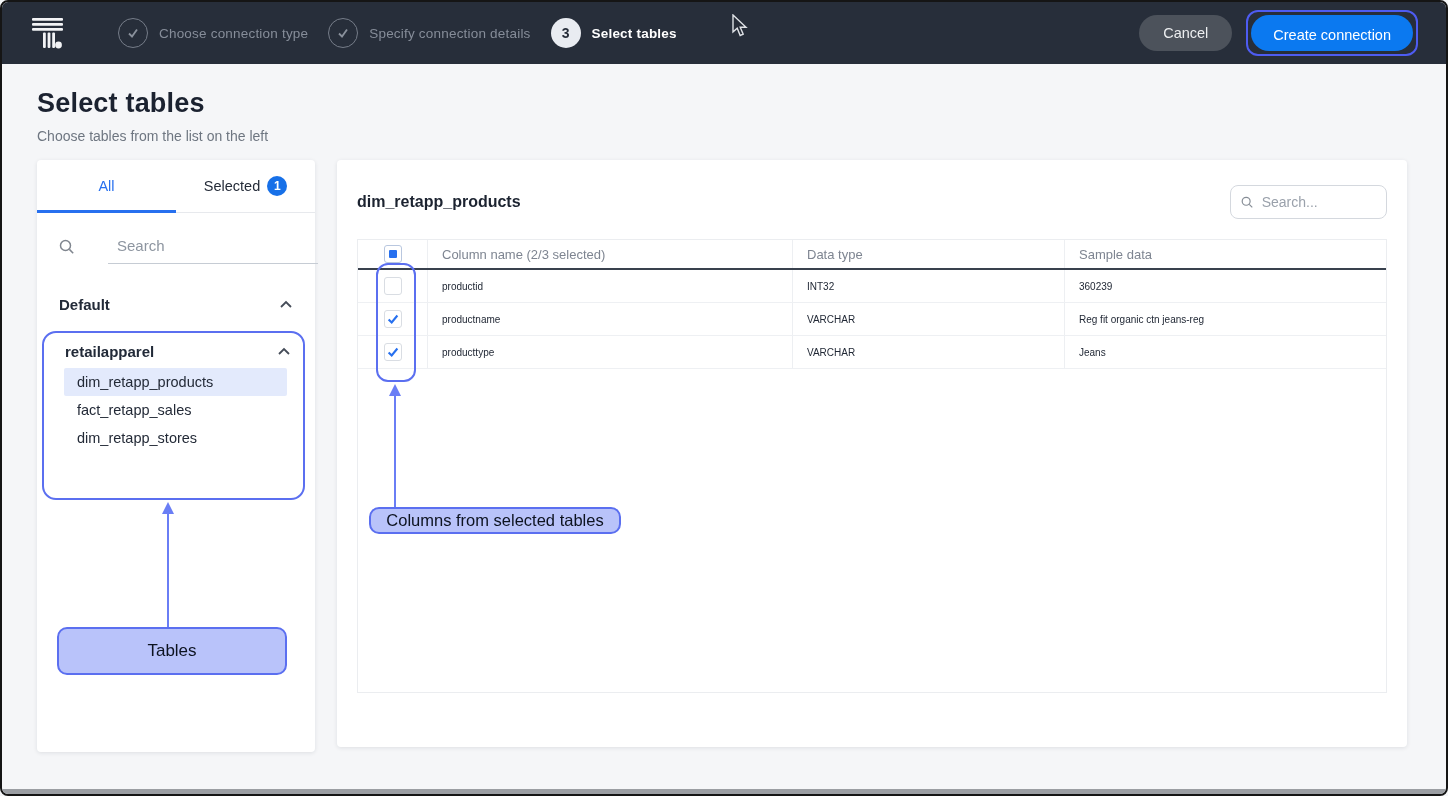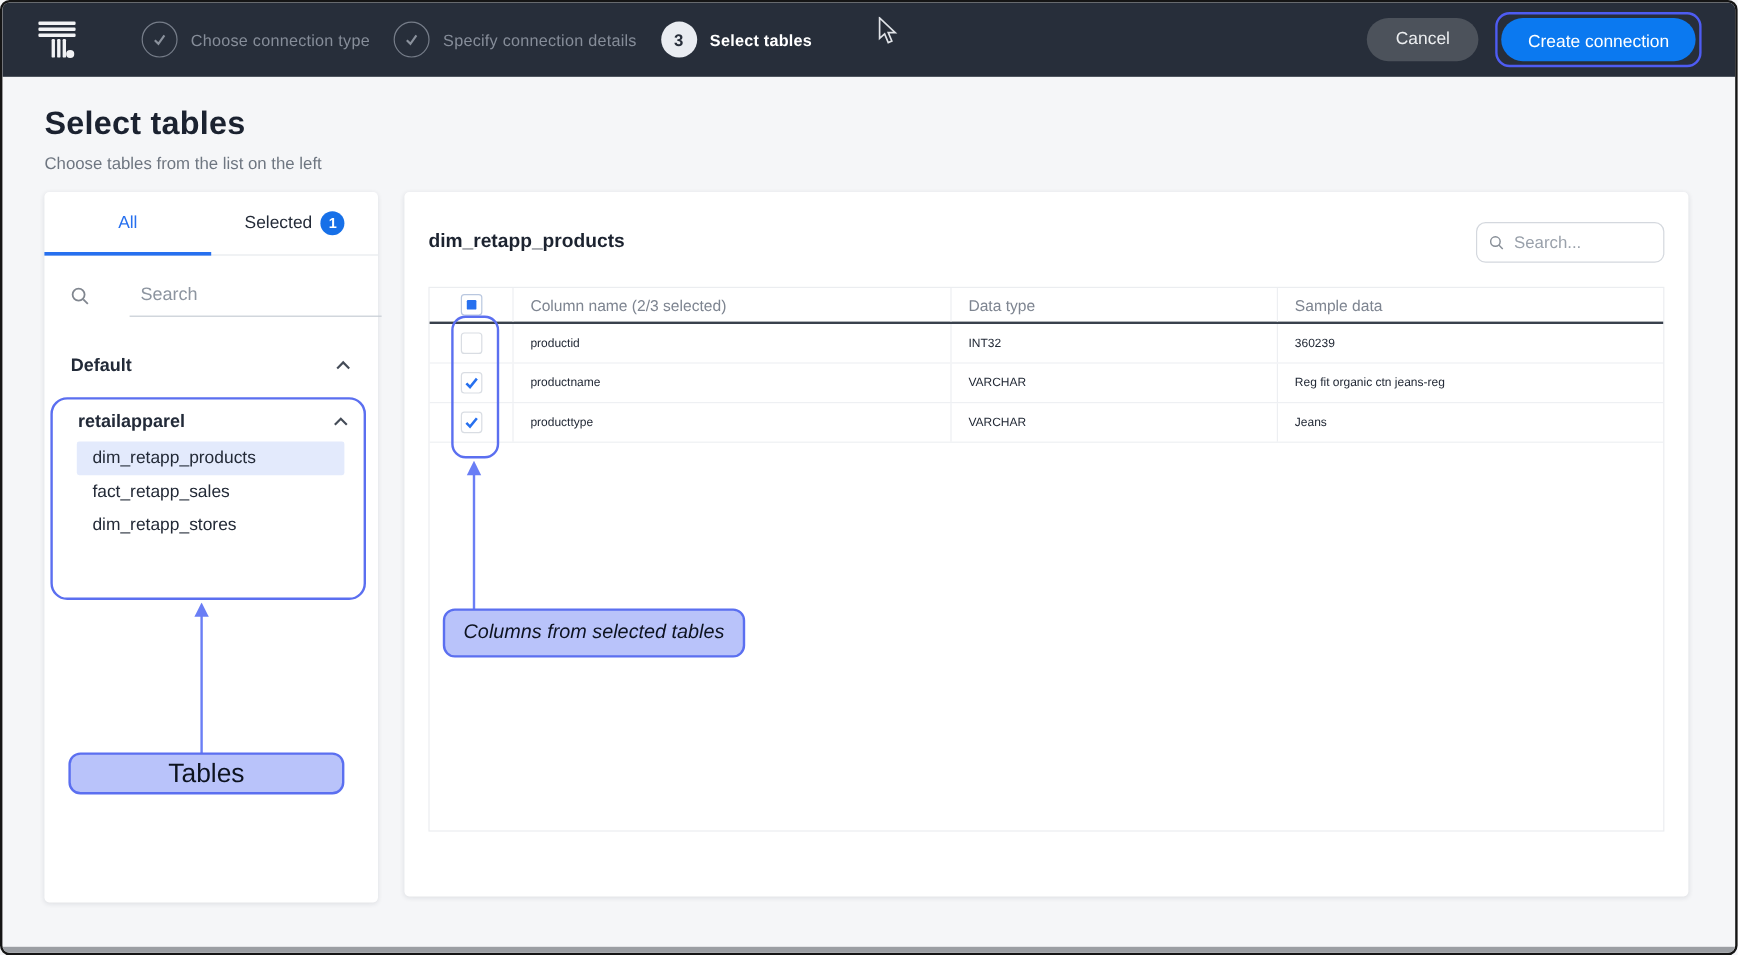--- a/index.html
+++ b/index.html
@@ -84,22 +84,22 @@
   .anno-outline{
     position:absolute; border:2.5px solid #5b6ff0; border-radius:14px;
     pointer-events:none;
   }
   .left-outline{ left:5px; top:171px; width:263px; height:169px; }
   .col-outline{ left:39px; top:103px; width:40px; height:119px; border-radius:12px; }
   .anno-box{
     position:absolute; background:#b9c3fa; border:2px solid #5b6ff0; border-radius:10px;
     display:flex; align-items:center; justify-content:center; color:#0d1320;
   }
-  .tables-box{ left:20px; top:467px; width:230px; height:35px; font-size:22px; }
-  .columns-box{ left:32px; top:347px; width:252px; height:41px; font-size:16.5px;font-style:italic; }
+  .tables-box{ left:20px; top:467px; width:230px; height:48px; font-size:17px; }
+  .columns-box{ left:32px; top:347px; width:252px; height:27px; font-size:16.5px; }
   .anno-arrow{ position:absolute; pointer-events:none; }
   
   .rtitle{ position:absolute; left:20px; top:33px; font-size:16px; font-weight:700; color:#1c2330; }
   .rsearch{
     position:absolute; right:20px; top:25px; width:157px; height:34px;
     border:1px solid #d4d8de; border-radius:8px; display:flex; align-items:center; padding:0 10px; gap:8px; background:#fff;
   }
   .rsearch input{
     border:none; outline:none; width:100%; font-size:14px; font-family:inherit; color:#222a38; background:transparent;
   }

